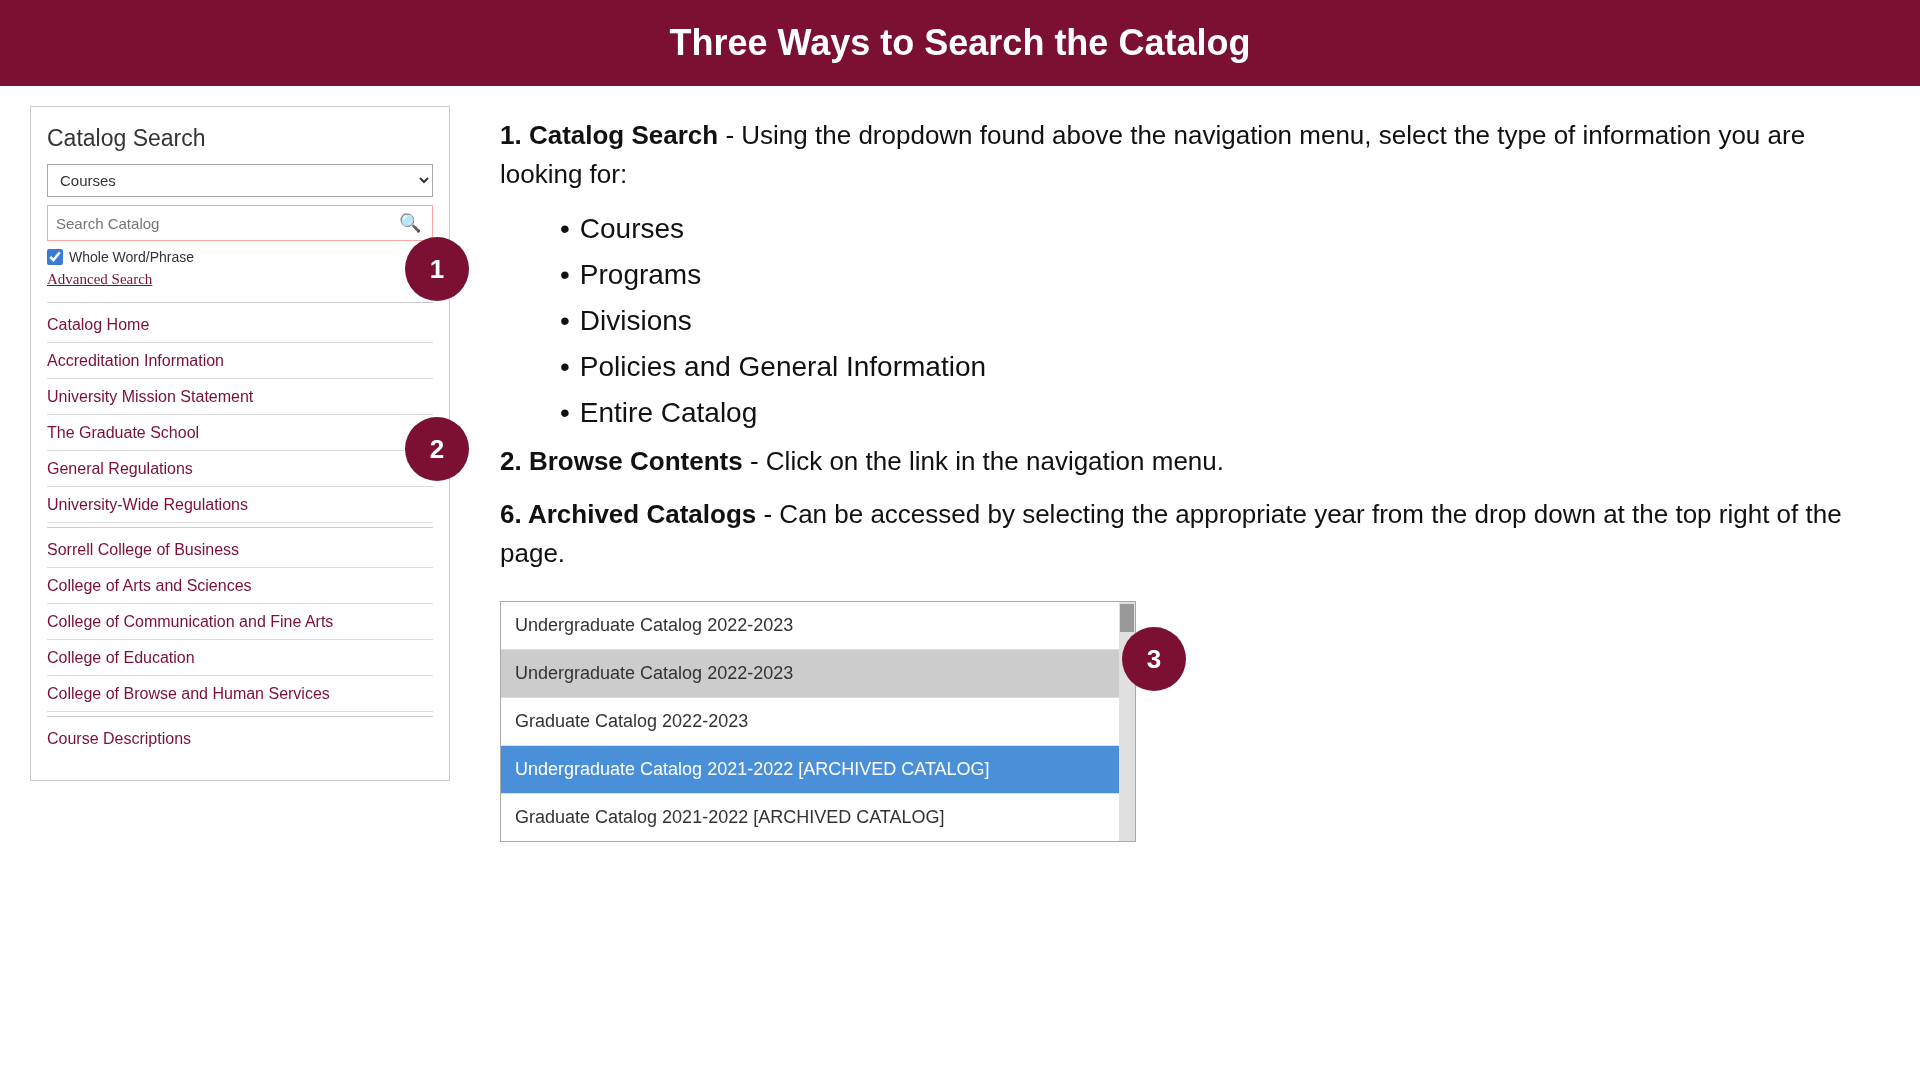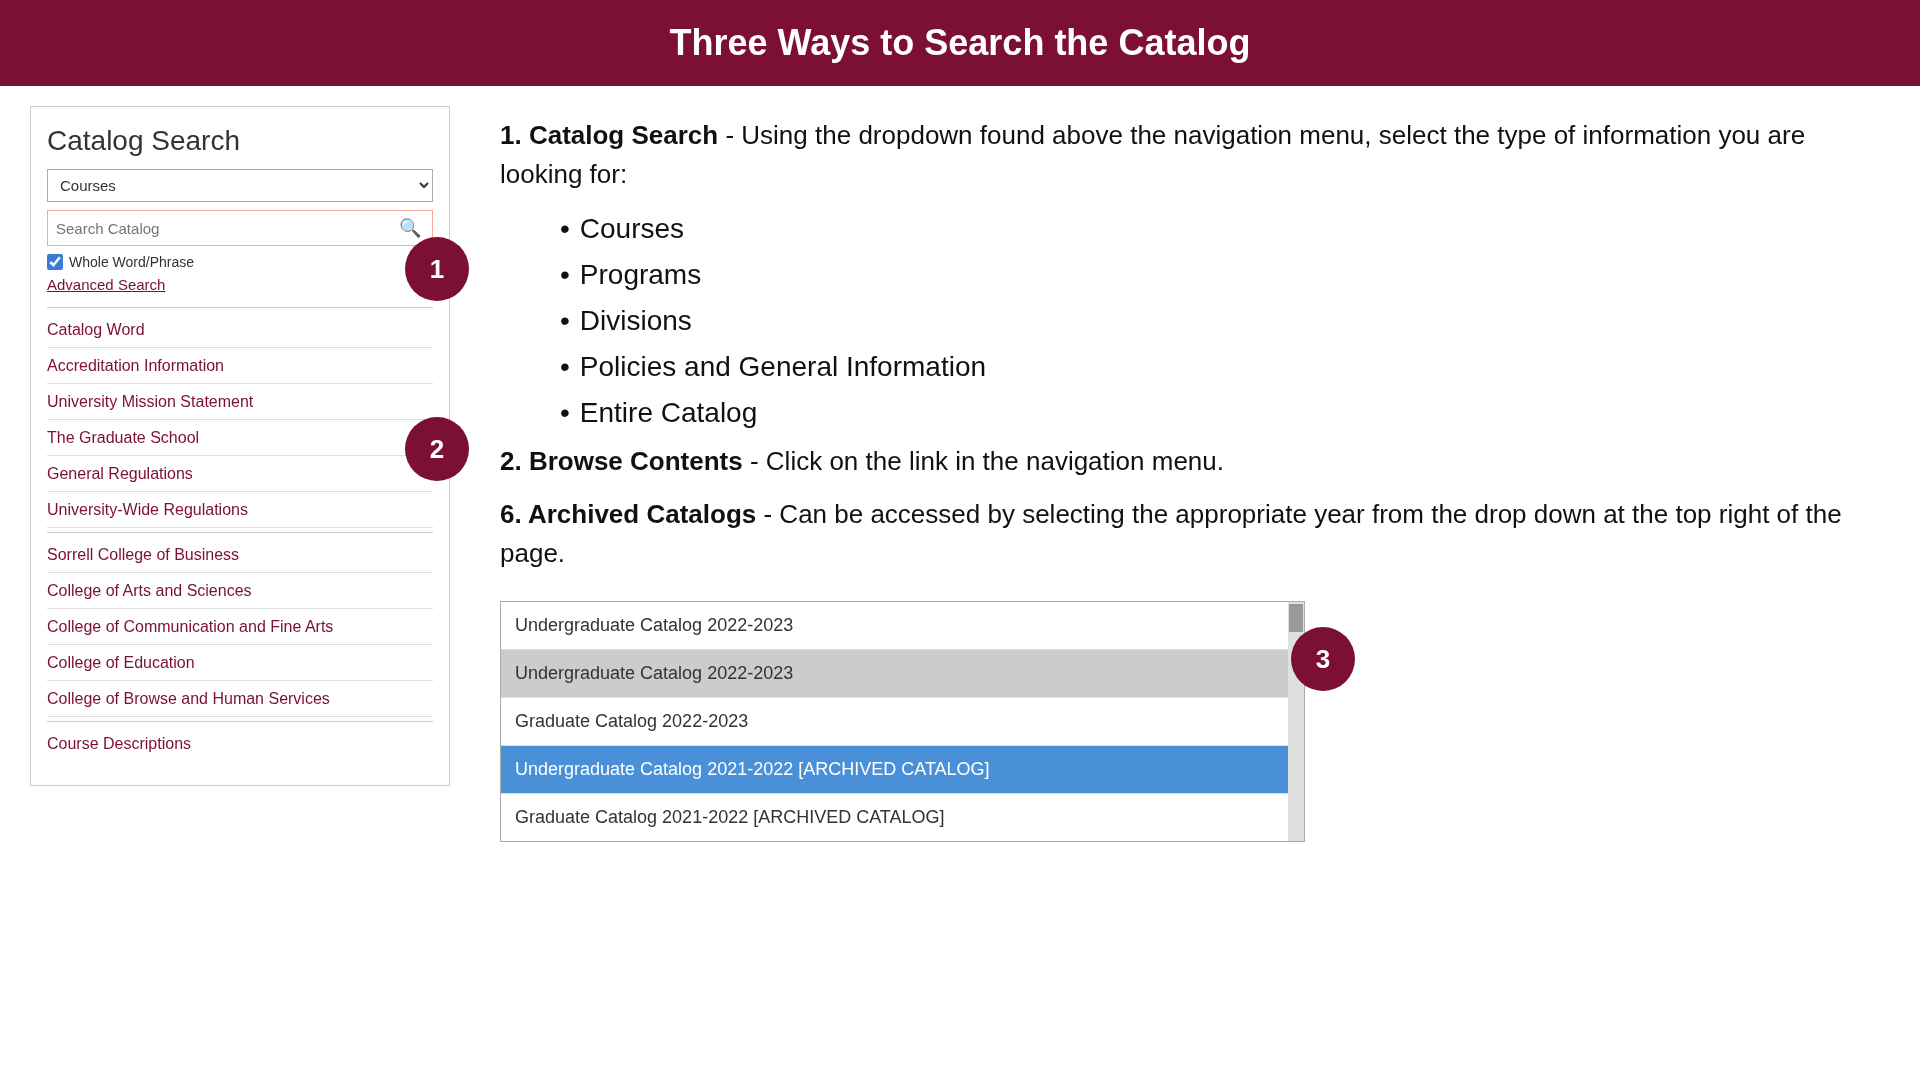--- a/index.html
+++ b/index.html
@@ -31,21 +31,21 @@
     .sidebar {
       width: 420px;
       min-width: 420px;
       border: 1px solid #ccc;
       padding: 18px 16px 24px 16px;
       background: #fff;
       position: relative;
     }
 
     .sidebar-title {
-      font-size: 28px;
+      font-size: 23px;
       font-weight: normal;
       color: #333;
       margin-bottom: 12px;
     }
 
     .sidebar-dropdown {
       width: 100%;
       border: 1px solid #aaa;
       padding: 6px 8px;
       font-size: 15px;
@@ -97,20 +97,21 @@
       color: #333;
     }
 
     .sidebar-advanced-link {
       color: #7b1032;
       font-size: 15px;
       text-decoration: underline;
       cursor: pointer;
       display: block;
       margin-bottom: 14px;
+      font-family: Liberation Serif, serif;
     }
 
     .sidebar-divider {
       border: none;
       border-top: 1px solid #ccc;
       margin: 4px 0;
     }
 
     .sidebar-nav-item {
       display: block;
@@ -182,21 +183,21 @@
     .bullet-list li::before {
       content: "•";
       margin-right: 10px;
     }
 
     
     .catalog-dropdown-widget {
       border: 1px solid #aaa;
       margin-top: 14px;
       margin-left: 0;
-      width: 805px;
+      width: 636px;
       background: #fff;
       position: relative;
       display: inline-block;
     }
 
     .catalog-option {
       padding: 10px 14px;
       font-size: 18px;
       color: #333;
       border-bottom: 1px solid #ddd;
@@ -274,21 +275,21 @@
 
     <div class="sidebar-checkbox-row">
       <input type="checkbox" class="sidebar-checkbox" checked="" style="">
       <span class="sidebar-checkbox-label">Whole Word/Phrase</span>
     </div>
 
     <a class="sidebar-advanced-link">Advanced Search</a>
 
     <hr class="sidebar-divider">
 
-    <a class="sidebar-nav-item">Catalog Word</a>
+    <a class="sidebar-nav-item">Catalog Home</a>
     <a class="sidebar-nav-item">Accreditation Information</a>
     <a class="sidebar-nav-item">University Mission Statement</a>
     <a class="sidebar-nav-item">The Graduate School</a>
     <a class="sidebar-nav-item">General Regulations</a>
     <a class="sidebar-nav-item">University-Wide Regulations</a>
     <hr class="sidebar-divider">
     <a class="sidebar-nav-item">Sorrell College of Business</a>
     <a class="sidebar-nav-item">College of Arts and Sciences</a>
     <a class="sidebar-nav-item">College of Communication and Fine Arts</a>
     <a class="sidebar-nav-item">College of Education</a>

